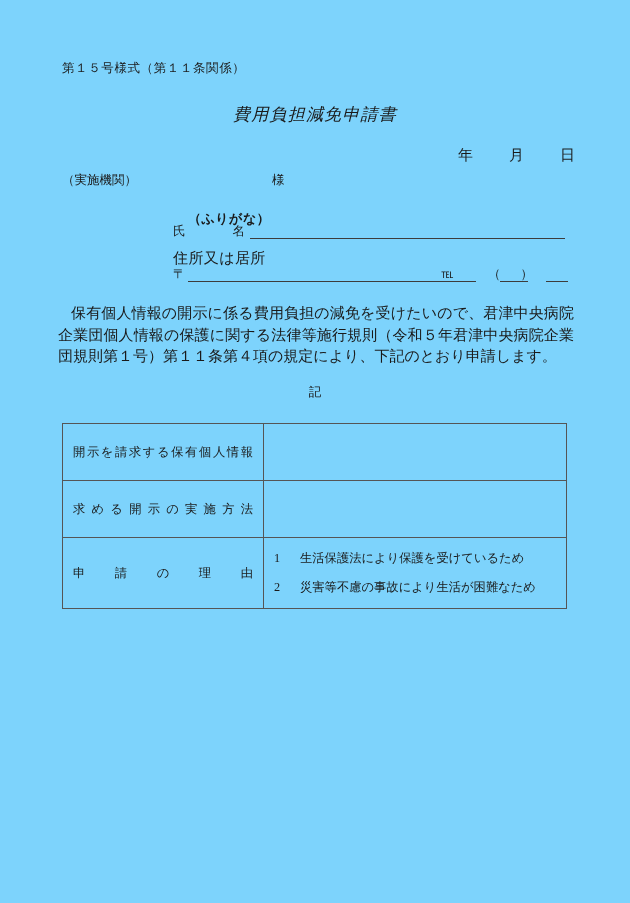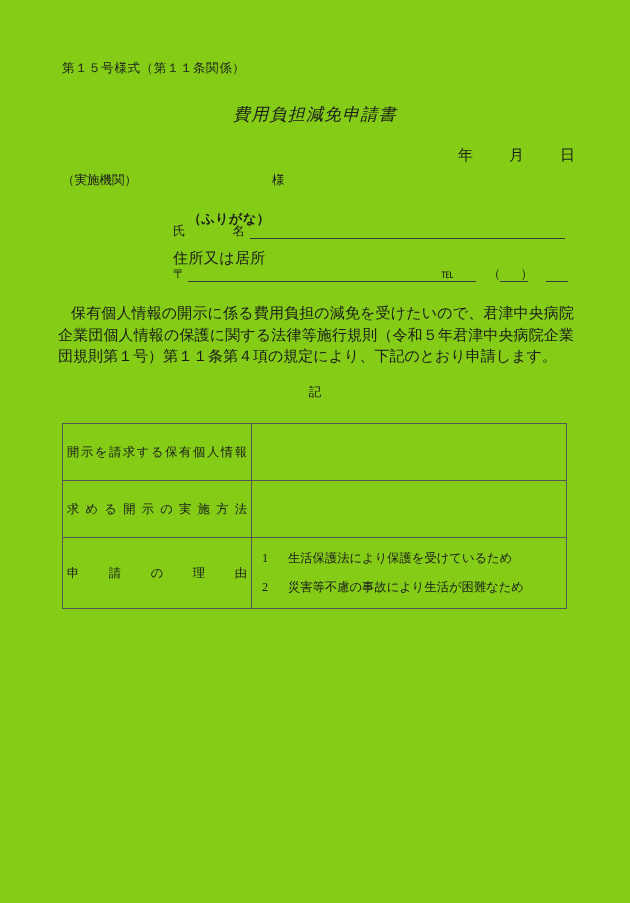--- a/index.html
+++ b/index.html
@@ -12,21 +12,21 @@
     background: #ffffff;
     font-family: "Liberation Serif", "DejaVu Serif", serif;
     color: #1a1a1a;
     position: relative;
     overflow: hidden;
   }
 
   .page {
     position: absolute;
     inset: 0;
-    background: #84cc16;
+    background: #7dd3fc;
   }
 
   
   .form-number {
     position: absolute;
     left: 62px;
     top: 60px;
     font-size: 12.5px;
     letter-spacing: 0.6px;
     white-space: nowrap;
@@ -187,21 +187,21 @@
     table-layout: fixed;
   }
   .form-table td {
     border: 1px solid #555555;
     font-size: 12.3px;
     vertical-align: middle;
   }
   .label-cell {
     width: 180px;
     height: 56px;
-    padding: 0 4px;
+    padding: 0 10px;
     text-align: center;
   }
   .label-spread {
     display: block;
     text-align: justify;
     text-align-last: justify;
     text-justify: inter-character;
   }
   .value-cell {
     padding: 6px 10px;

